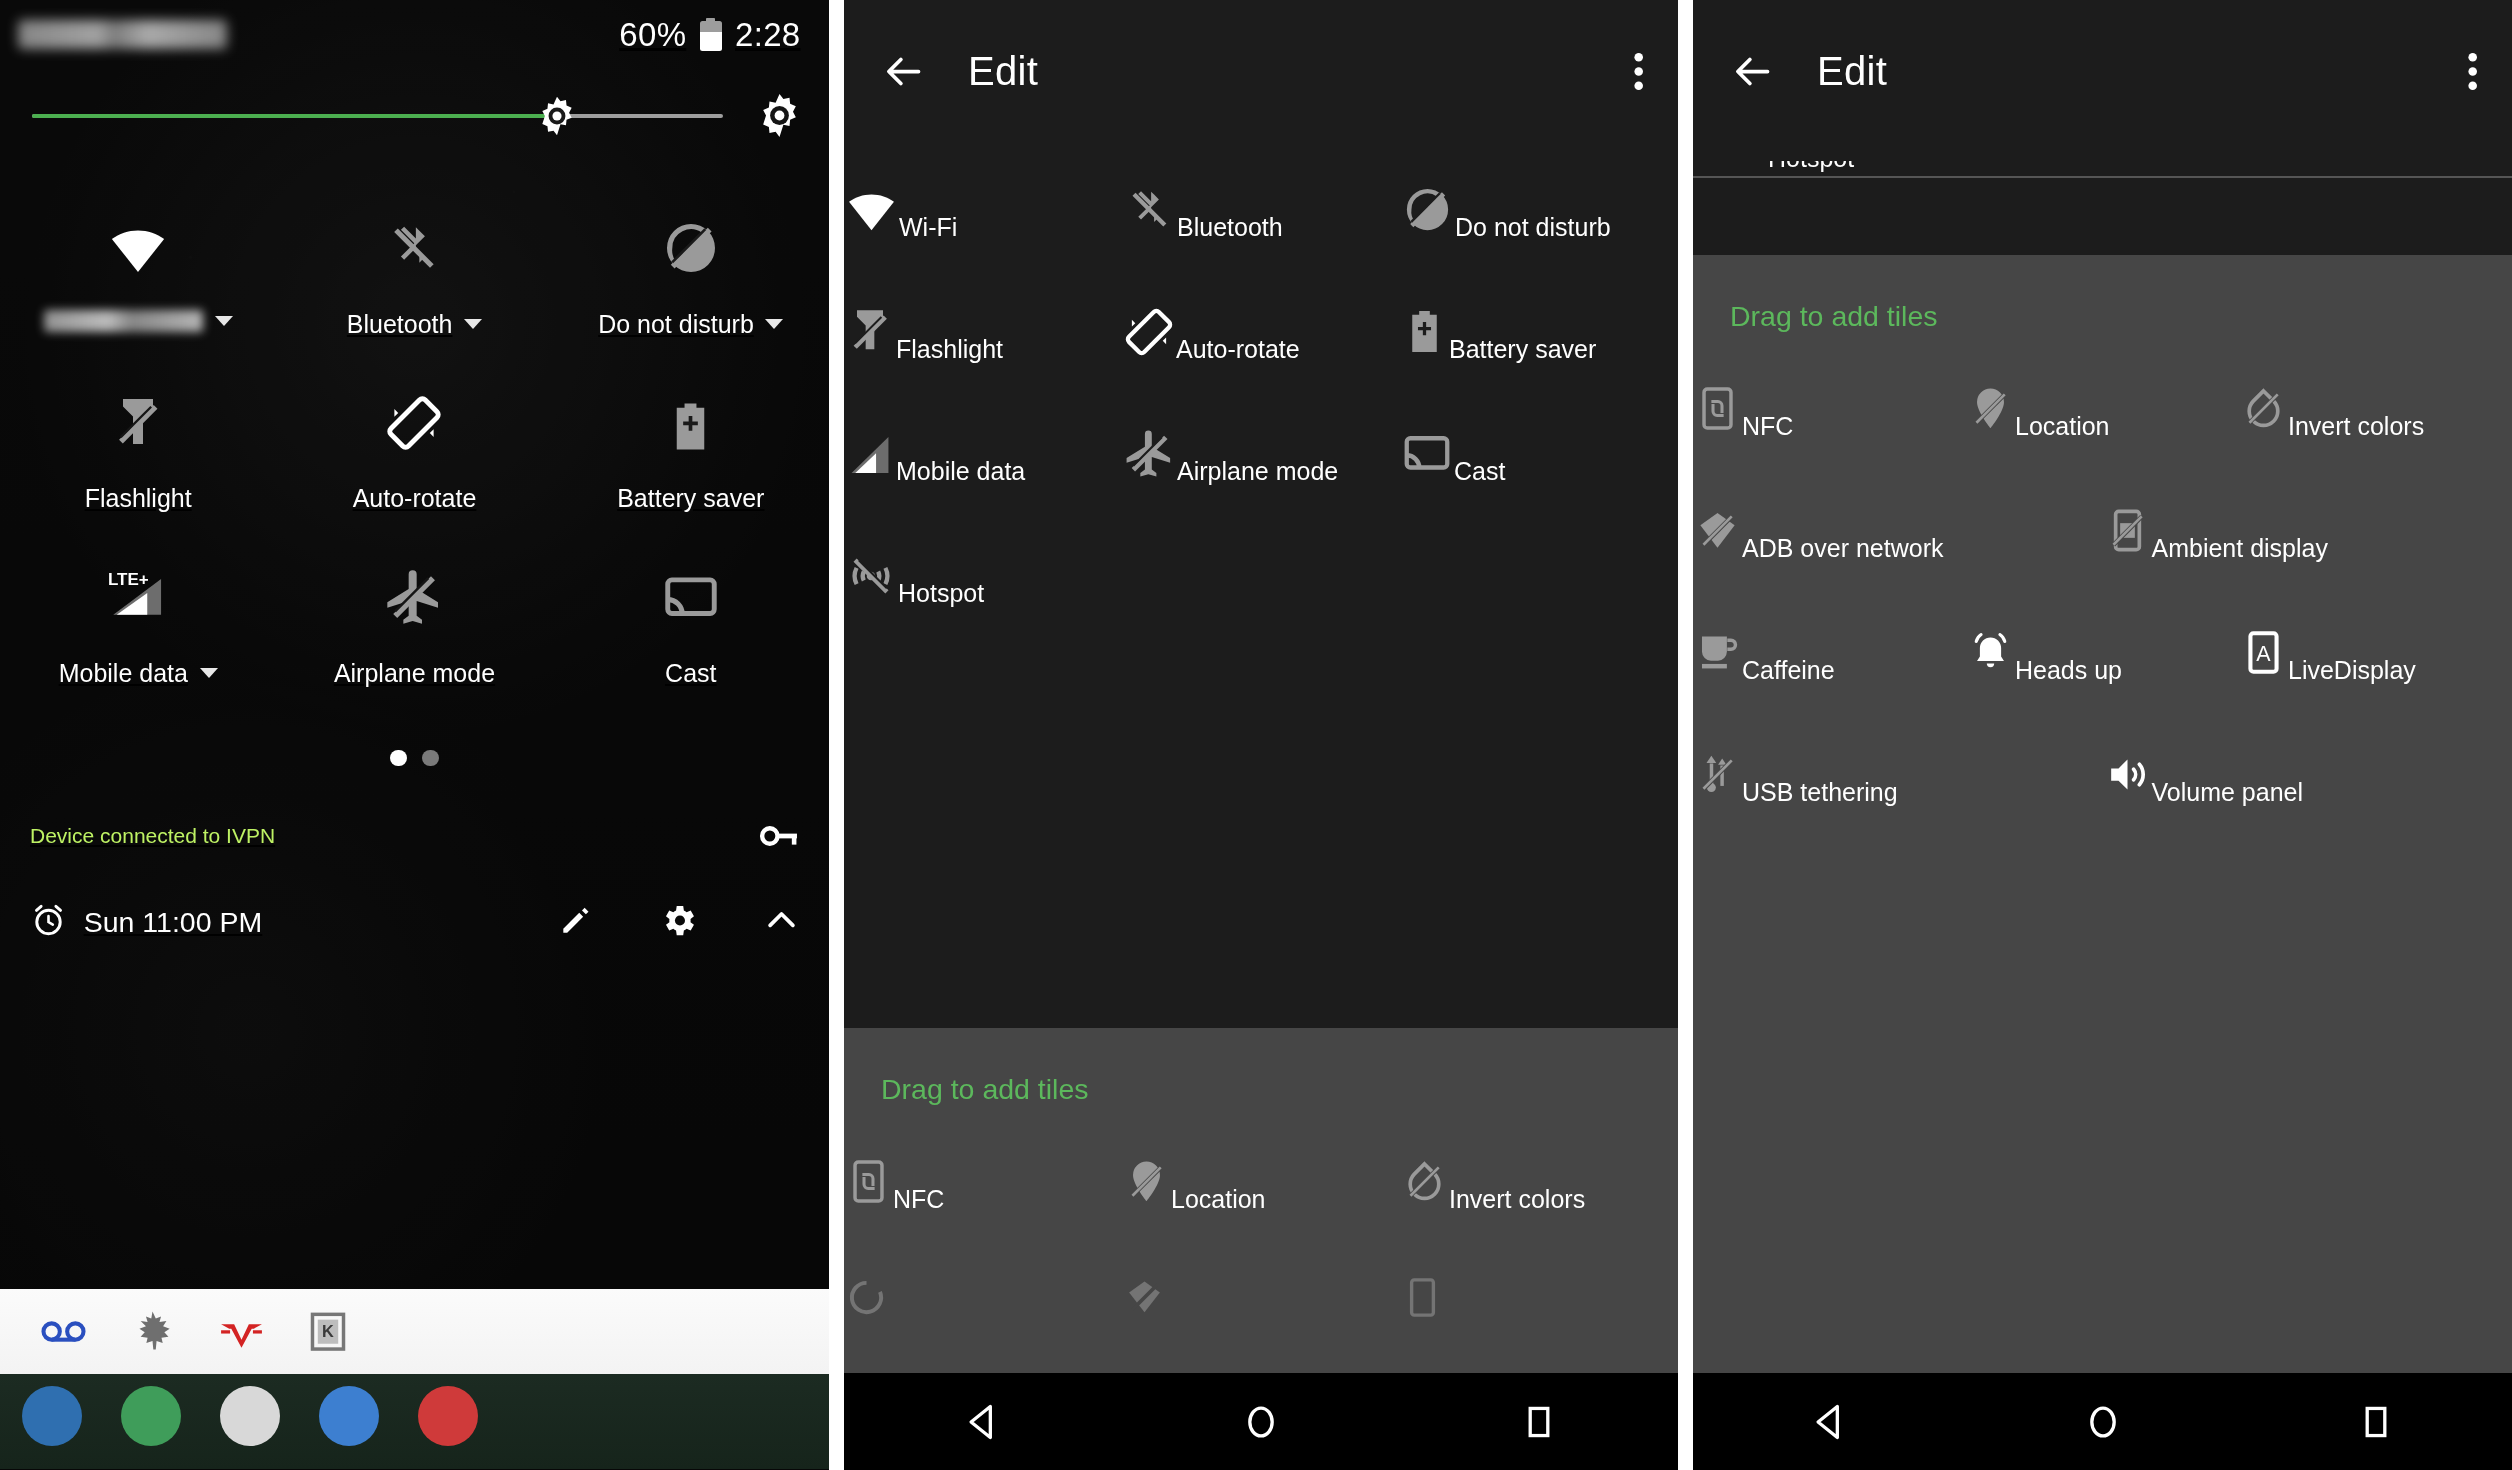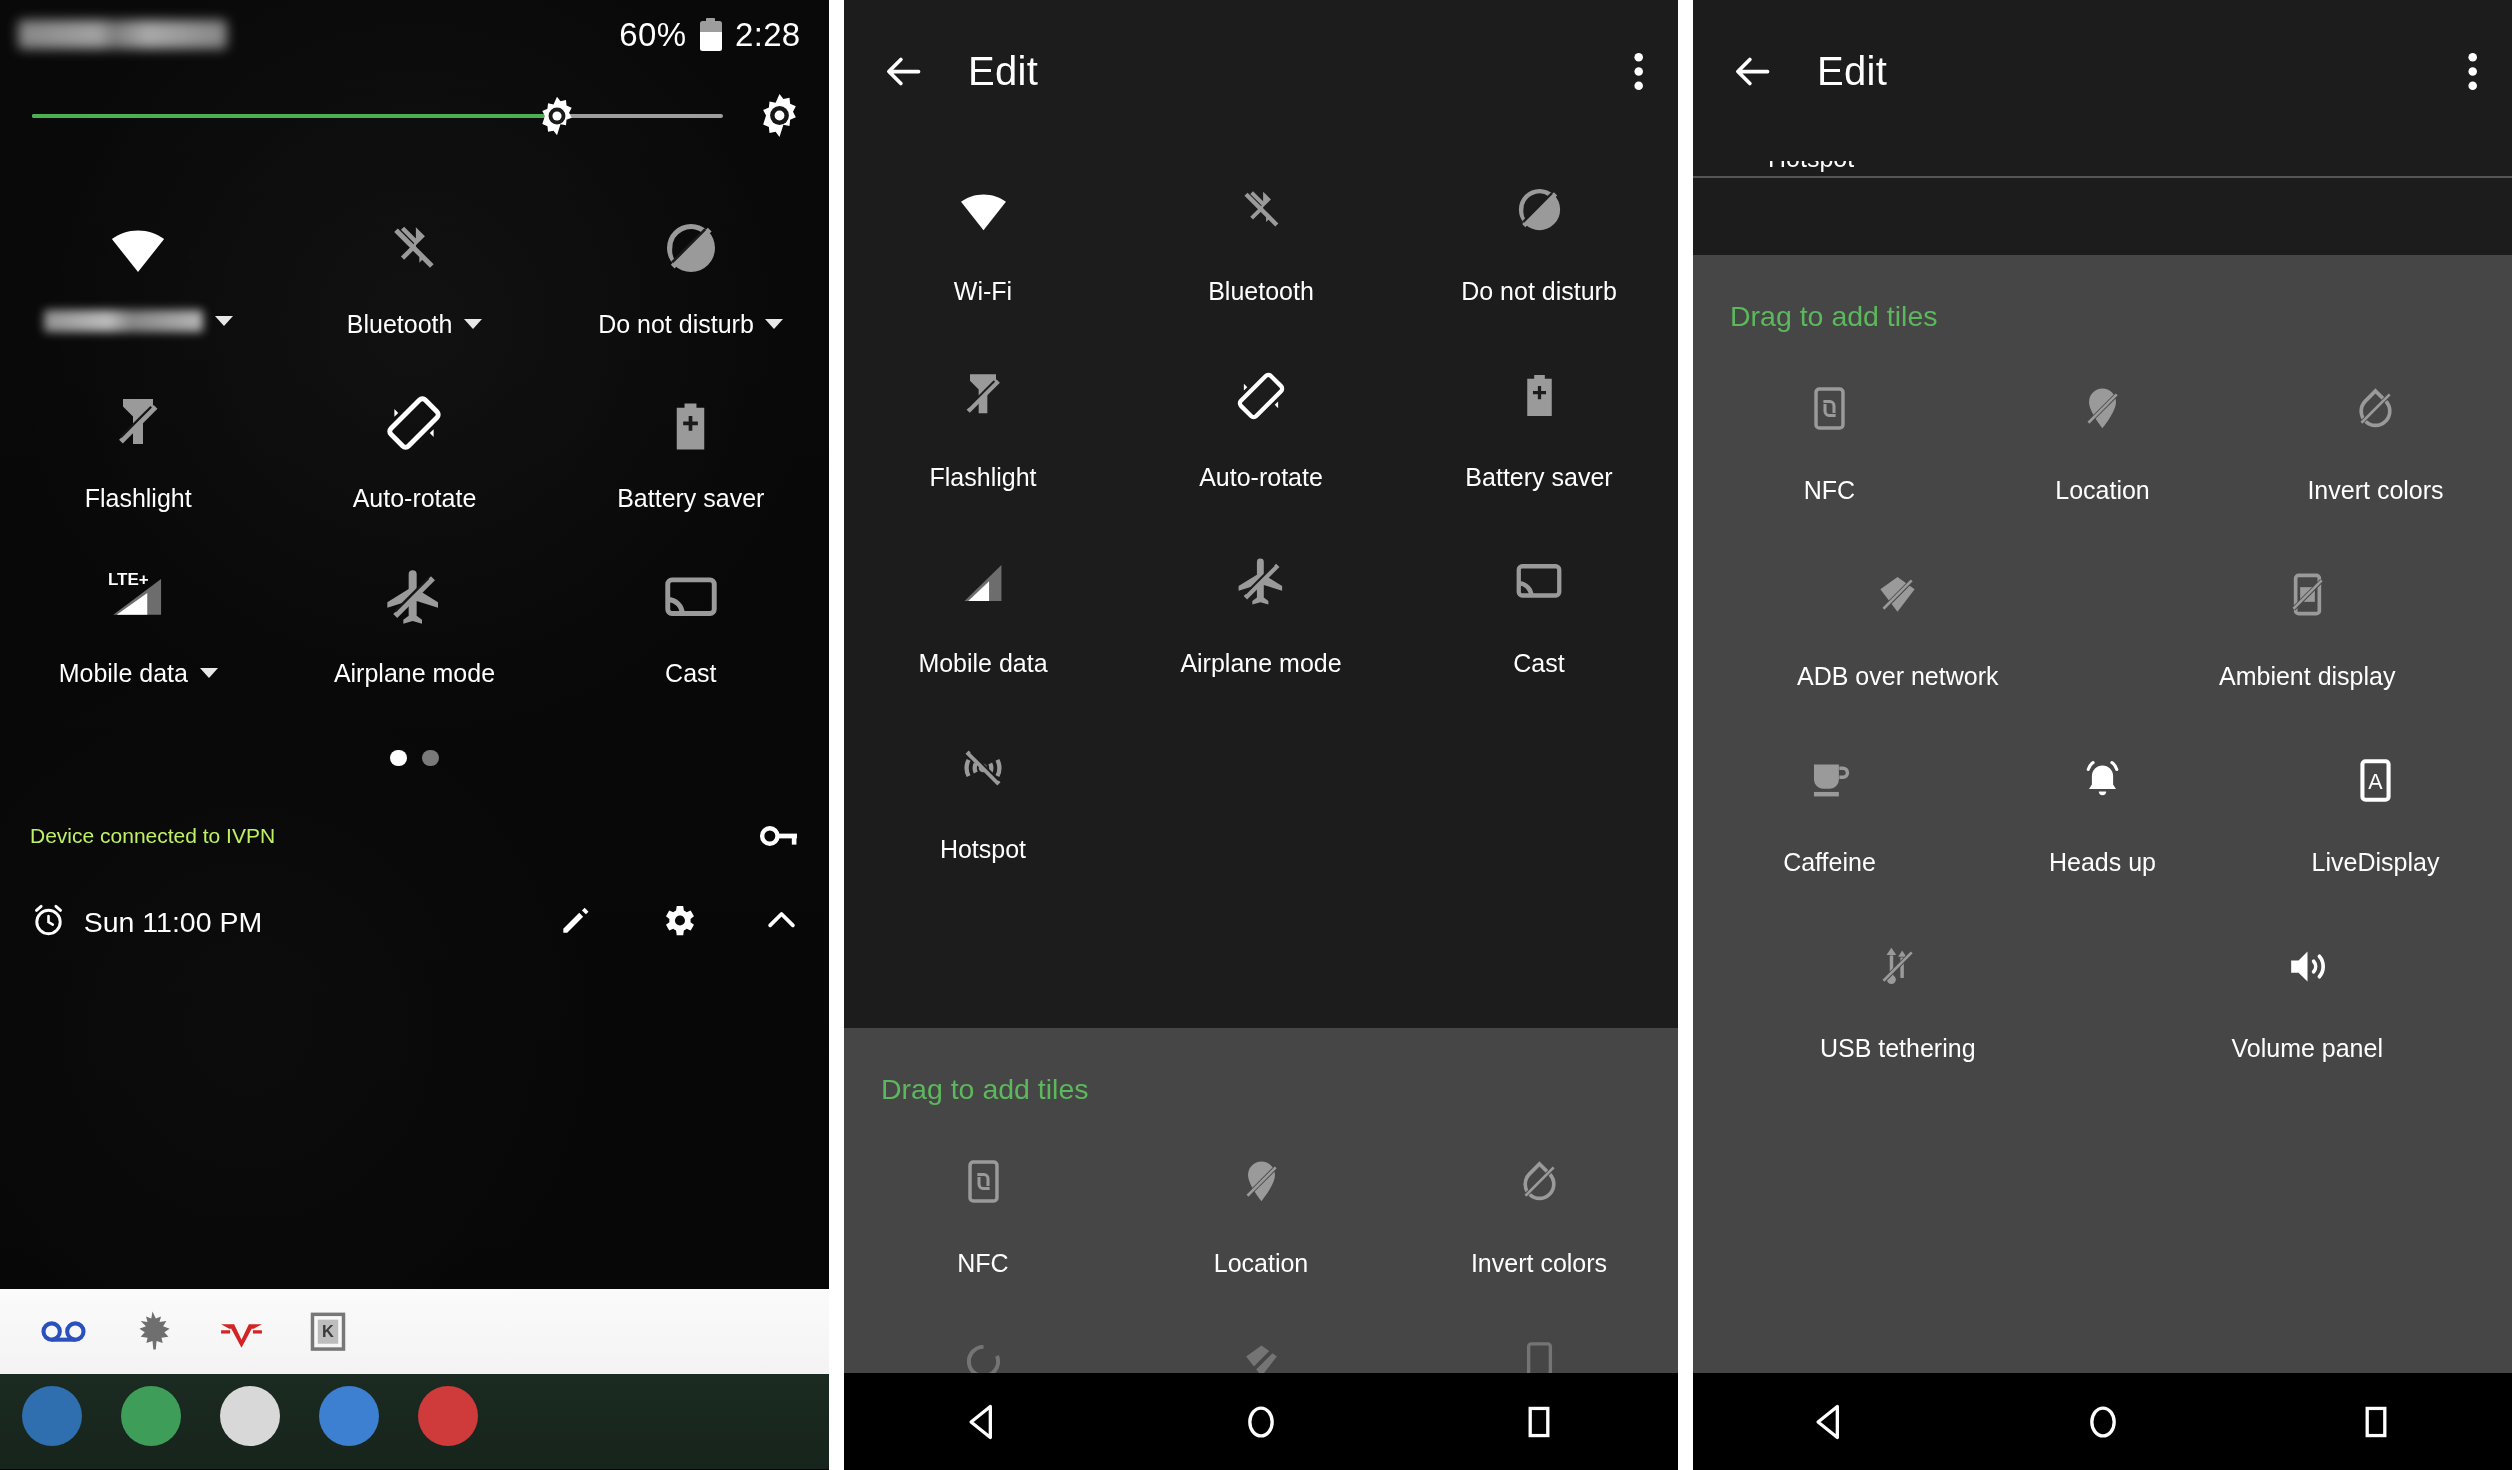--- a/index.html
+++ b/index.html
@@ -7,21 +7,21 @@
   body{
     width:2512px; height:1470px;
     font-family:"Liberation Sans", sans-serif;
     overflow:hidden;
     -webkit-font-smoothing:antialiased;
   }
   .screens{ display:flex; width:2512px; height:1470px; }
 
   
   .panel{ position:relative; height:1470px; overflow:hidden; background:#000; }
-  .p1{ width:829px; }
+  .p1{ width:829px;text-decoration:underline; }
   .gap{ width:15px; background:#fff; flex:0 0 15px; }
   .p2{ width:834px; }
   .p3{ width:819px; }
 
   
   .qs-bg{
     position:absolute; inset:0;
     background:
       radial-gradient(ellipse 70% 40% at 50% 22%, rgba(70,70,70,.40), rgba(0,0,0,0) 70%),
       radial-gradient(ellipse 60% 35% at 30% 70%, rgba(55,55,55,.30), rgba(0,0,0,0) 72%),
@@ -95,21 +95,21 @@
   .shade .below .icons{ display:flex; gap:39px; padding:11.7px 0 0 22px; }
   .appic{ width:60px; height:60px; border-radius:50%; }
 
   
   .edit-top{ height:142px; display:flex; align-items:center; padding:0 33px 0 37px; background:#1c1c1c; }
   .edit-top .title{ color:#fff; font-size:40px; margin-left:42px; letter-spacing:0.3px; }
   .edit-top .more{ margin-left:auto; }
   .edit-dark{ background:#1c1c1c; }
   .edit-gray{ background:#464646; }
   .erow{ display:flex; }
-  .etile{ flex:1; display:flex; flex-direction:column; align-items:center; padding:35px 0 22px; }
+  .etile{ flex:1; display:flex; flex-direction:row; align-items:center; padding:35px 0 22px; }
   .etile .eic{ height:65px; display:flex; align-items:center; justify-content:center; }
   .etile .elbl{ margin-top:35px; font-size:25px; color:#fff; white-space:nowrap; }
   .drag-hdr{ font-size:28.5px; color:#5cb85c; padding:45px 0 8.4px 37px; }
   .navbar{ position:absolute; left:0; right:0; bottom:0; height:97px; background:#000;
     display:flex; align-items:center; justify-content:space-around; }
   .p1 .navbar{ background:transparent; }
   svg{ display:block; }
 </style>
 </head>
 <body>

